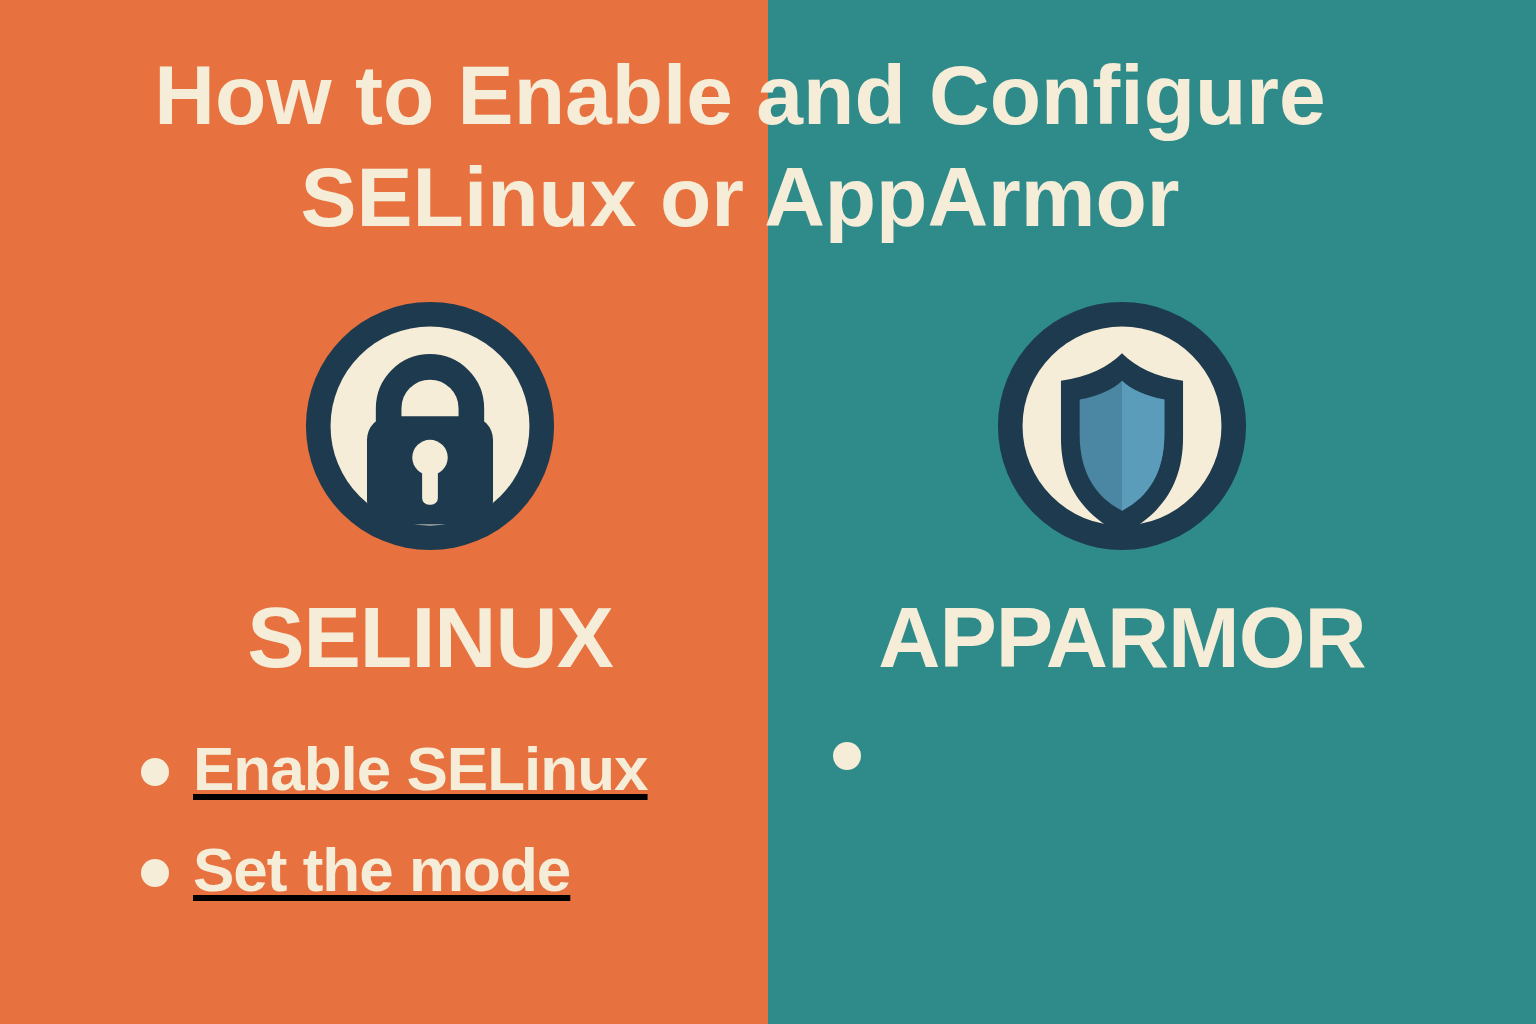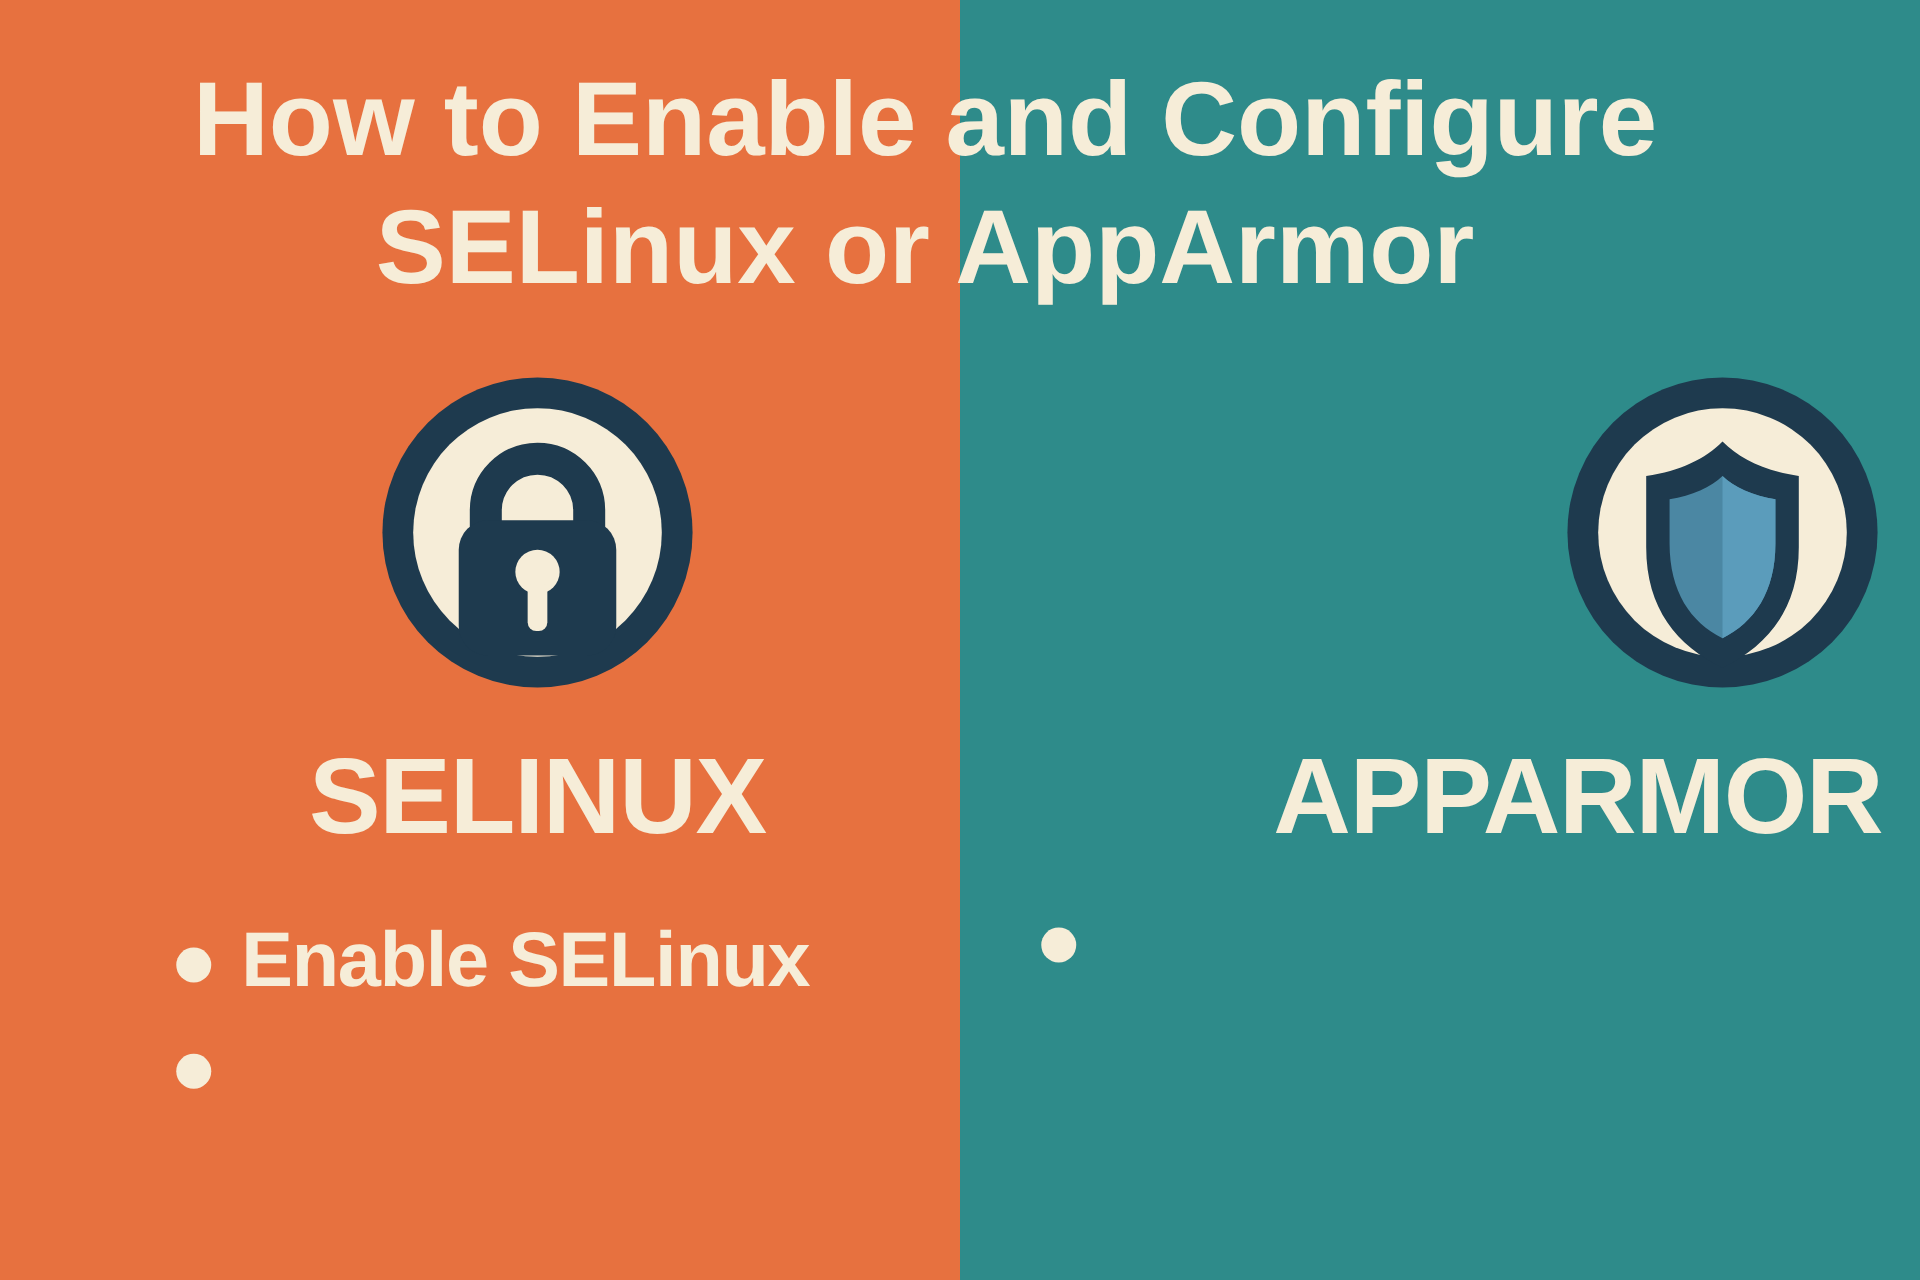--- a/index.html
+++ b/index.html
@@ -37,21 +37,21 @@
 
   .content {
     position: absolute;
     top: 0; left: 0;
     width: 100%;
     display: flex;
     flex-direction: column;
     align-items: center;
   }
   .panel.left  .content { transform: translateX(46px); }
-  .panel.right .content { transform: translateX(-30px); align-items: flex-end; }
+  .panel.right .content { transform: translateX(-30px); }
 
   .badge {
     margin-top: 298px;
     width: 256px; height: 256px;
   }
   .badge svg { width: 256px; height: 256px; display: block; }
 
   .heading {
     margin: 40px 0 0 0;
     color: var(--cream, #F6EDD8);
@@ -64,20 +64,21 @@
 
   .bullets {
     list-style: none;
     margin: 56px 0 0 0;
     padding: 0;
     align-self: flex-start;
     margin-left: 95px;
     display: flex;
     flex-direction: column;
     gap: 36px;
+    text-decoration: underline;
   }
   .bullet {
     display: flex;
     align-items: center;
     gap: 24px;
   }
   .dot {
     width: 28px; height: 28px;
     border-radius: 50%;
     background: var(--cream, #F6EDD8);
@@ -111,20 +112,21 @@
         </svg>
       </div>
       <h2 class="heading">SELINUX</h2>
       <ul class="bullets">
         <li class="bullet">
           <span class="dot"></span>
           <span class="bullet-text">Enable SELinux</span>
         </li>
         <li class="bullet">
           <span class="dot"></span>
+          <span class="bullet-text">Set the mode</span>
         </li>
       </ul>
     </div>
   </section>
 
   <section class="panel right">
     <div class="content">
       <div class="badge">
         <svg viewBox="0 0 260 260" aria-hidden="true">
           <defs>

